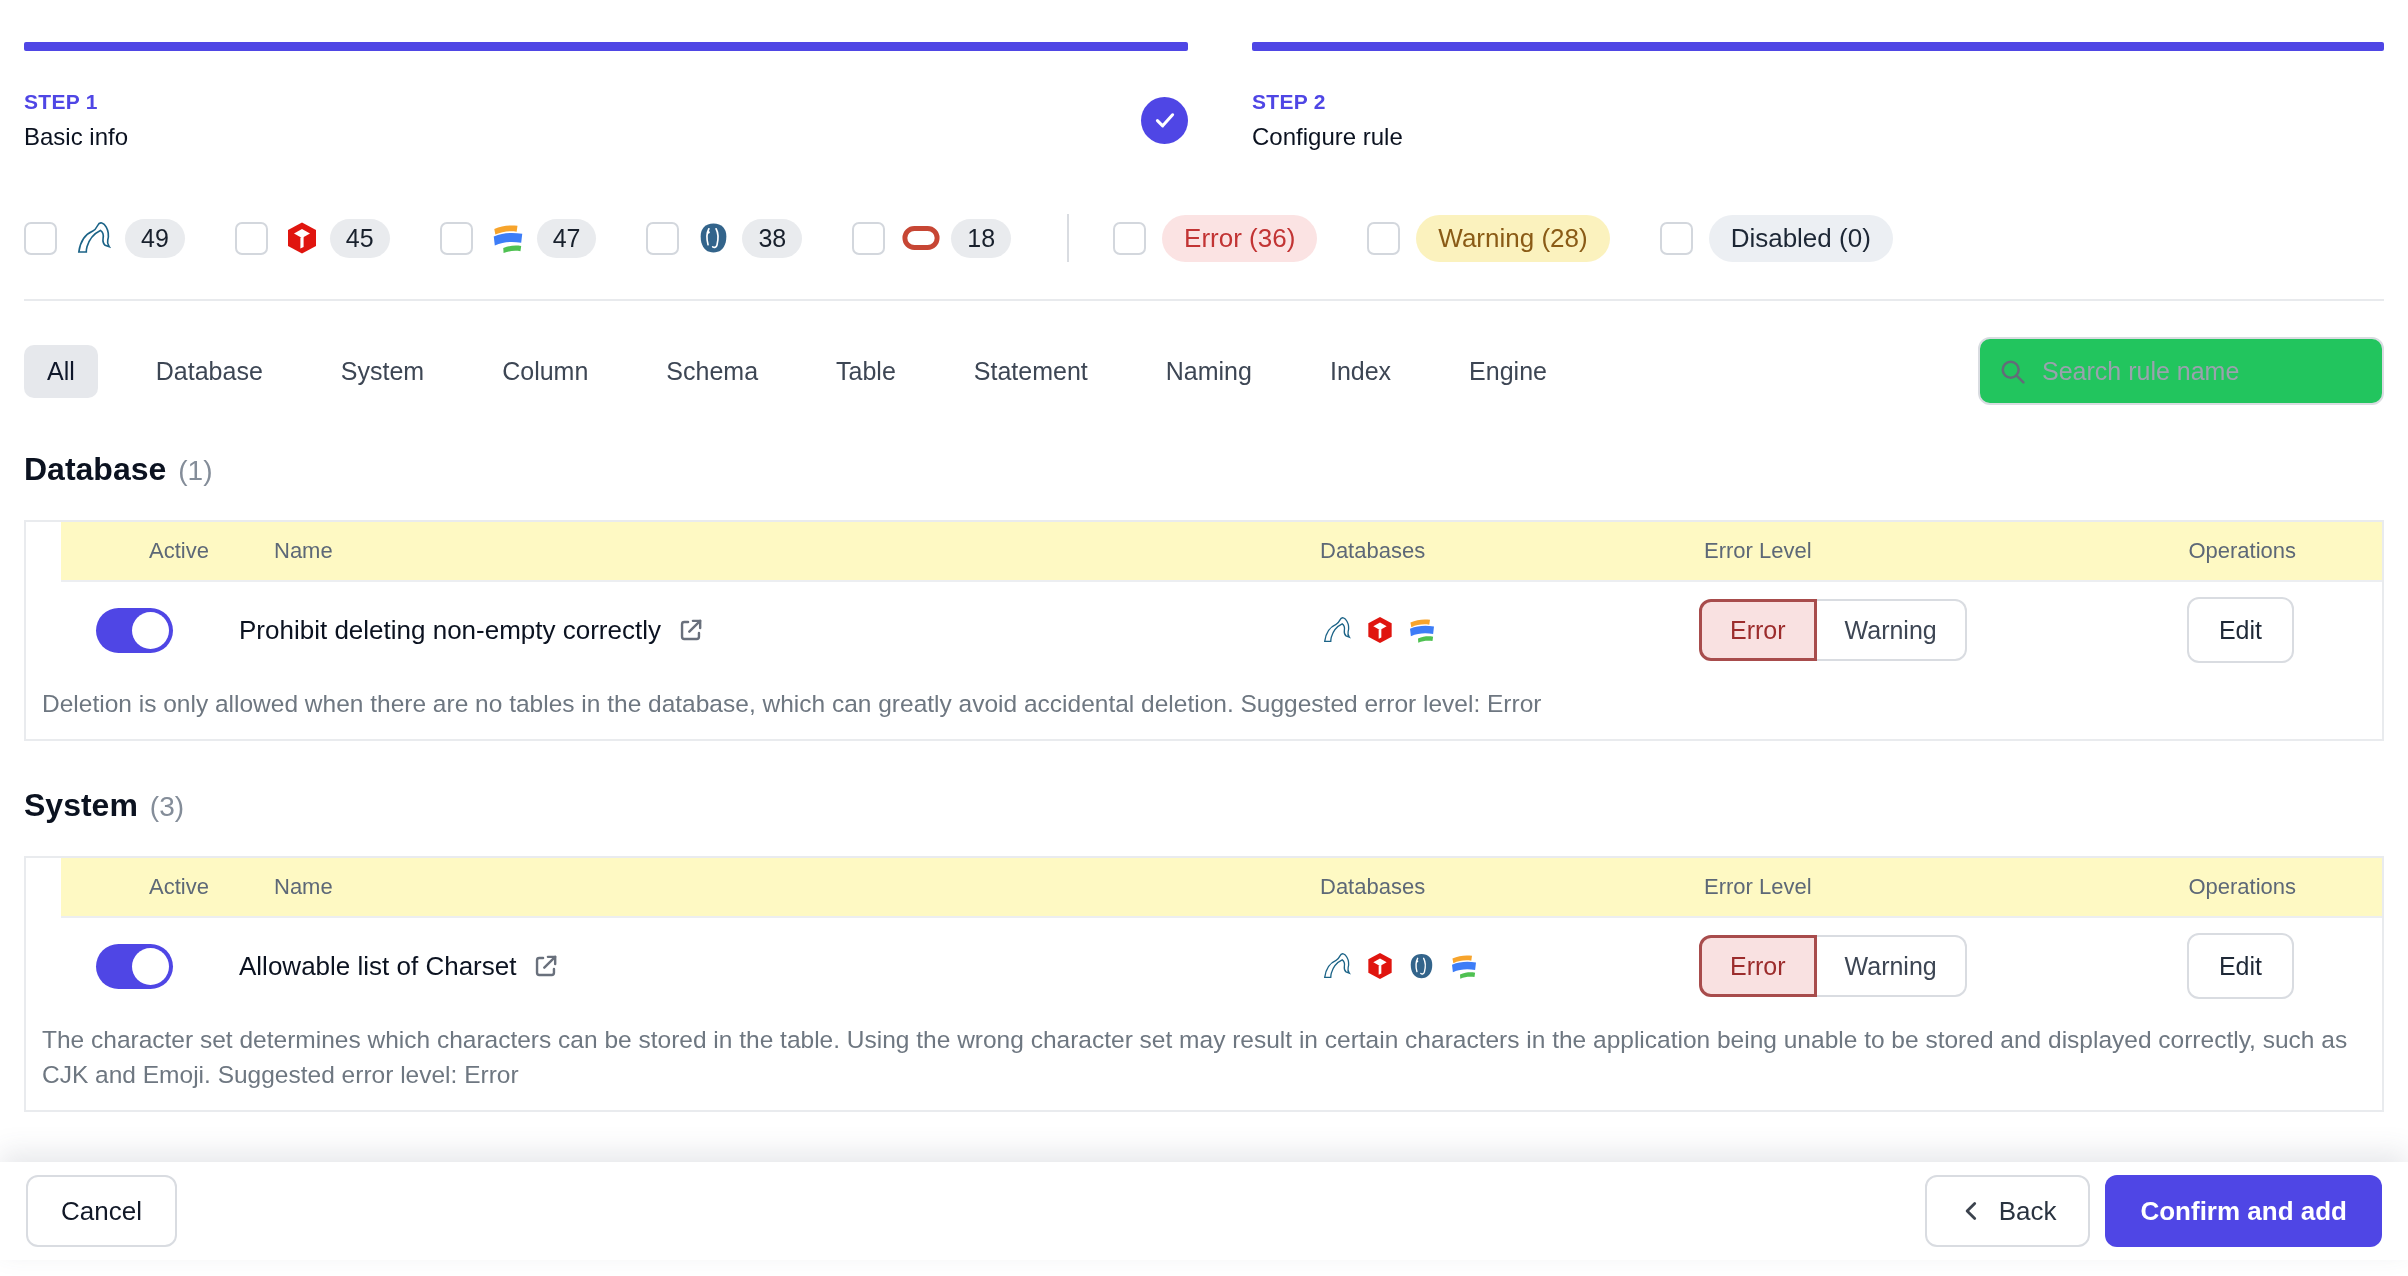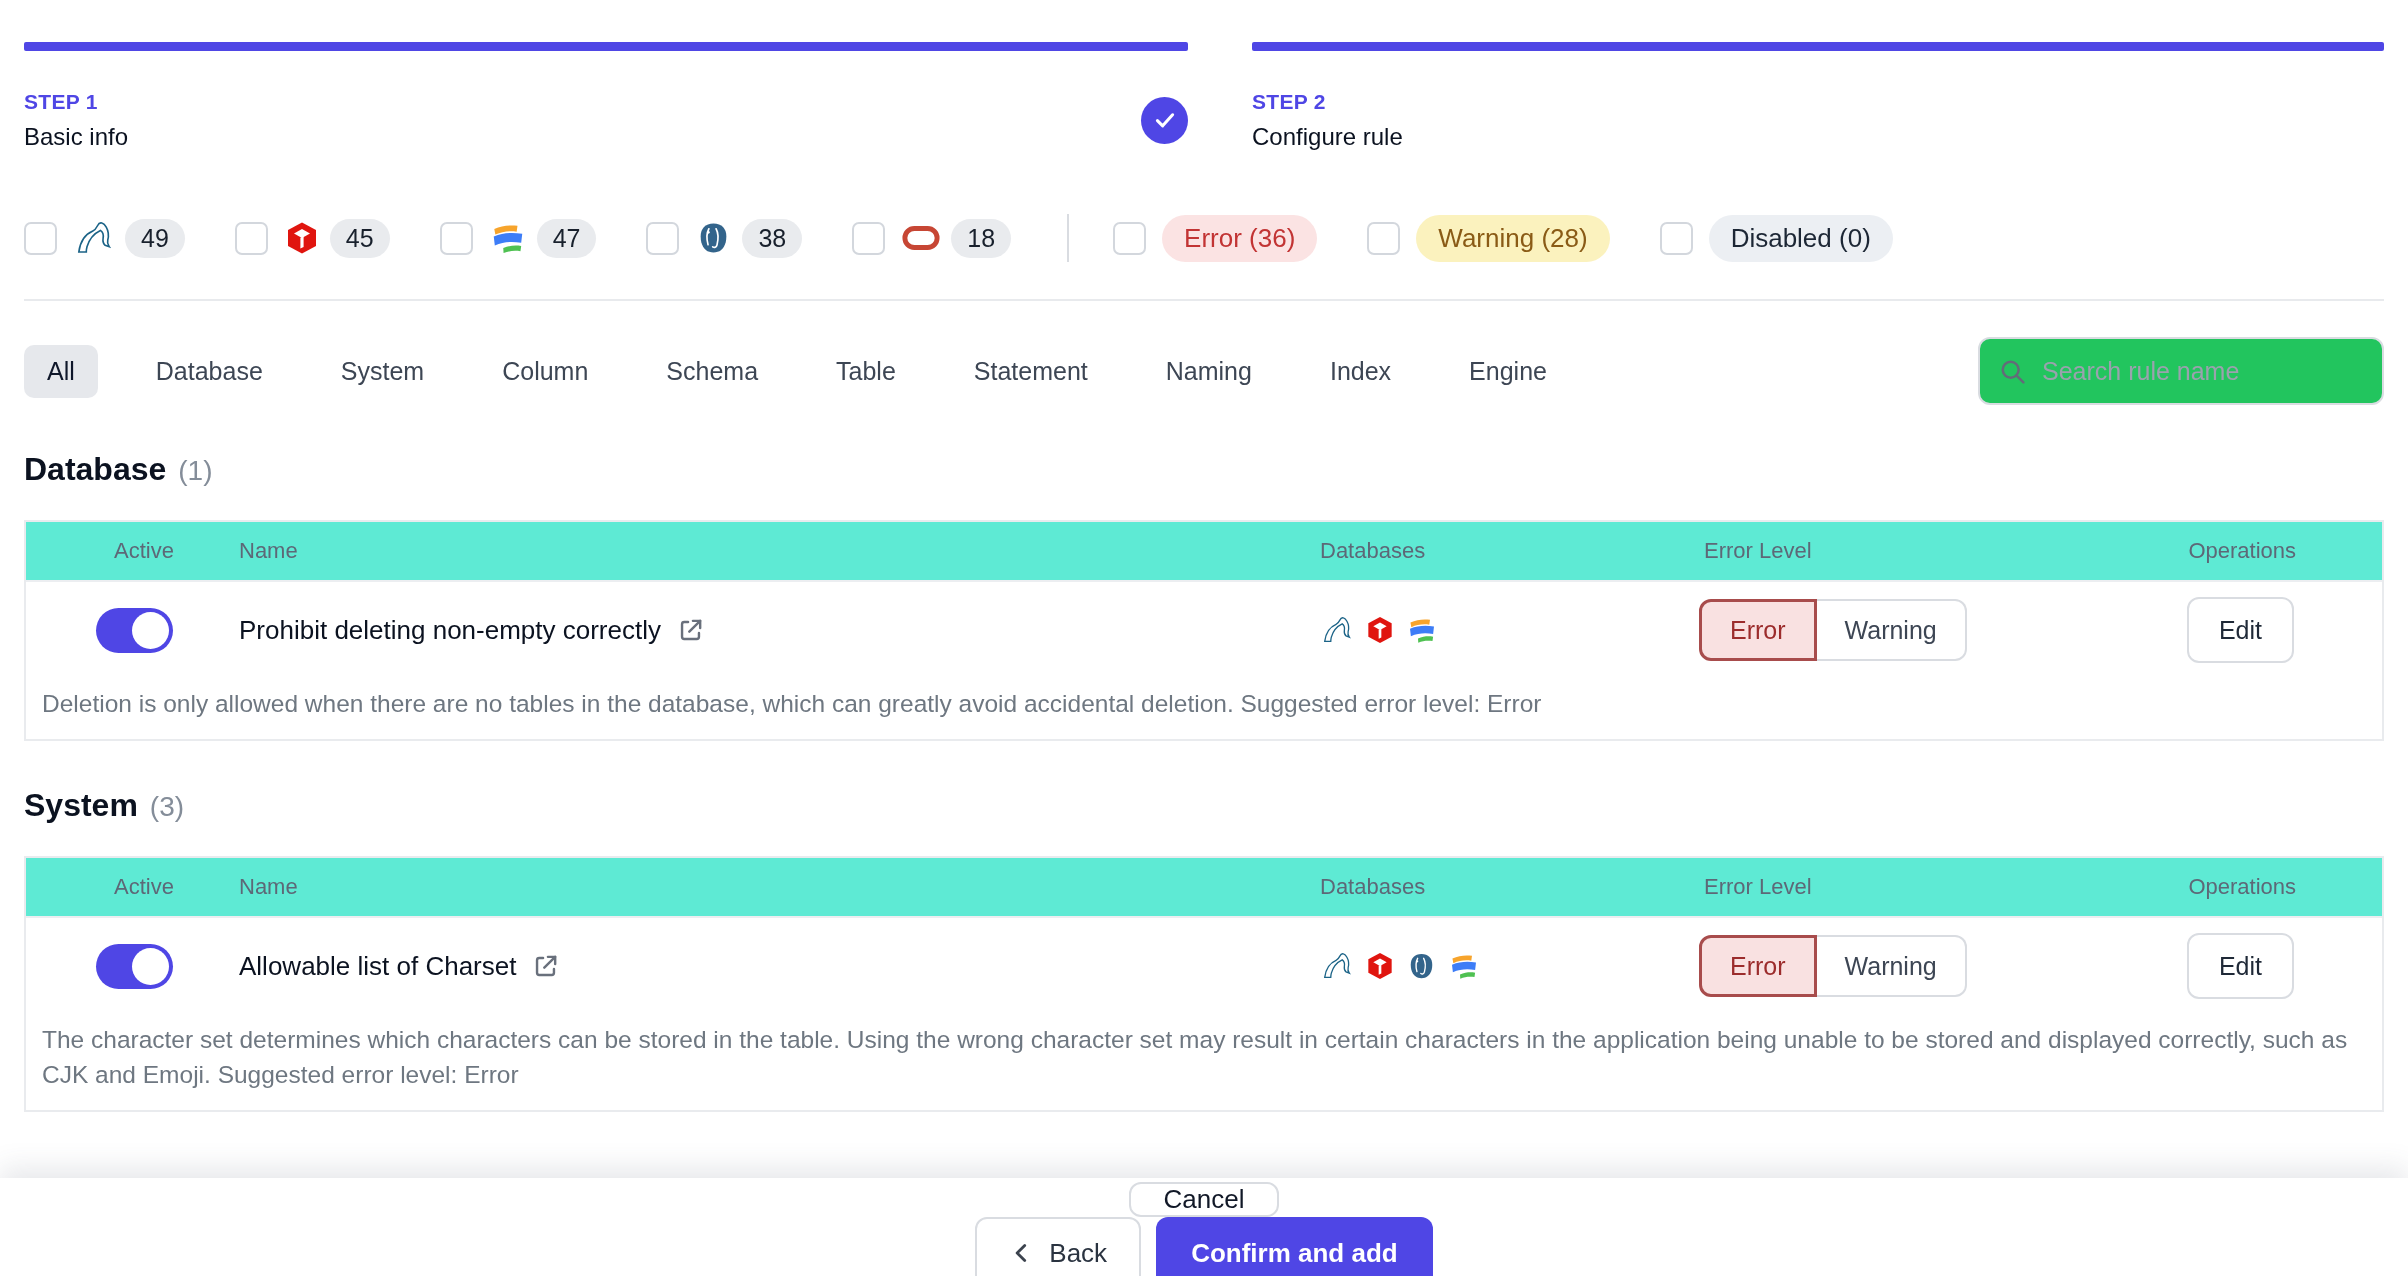--- a/index.html
+++ b/index.html
@@ -48,44 +48,44 @@
   .search-box{width:406px;height:68px;border:2px solid #d9dce1;border-radius:12px;display:flex;align-items:center;padding:0 18px;gap:13px;box-sizing:border-box;background:#22c55e;flex:none;}
   .search-box input{border:none;outline:none;font-size:25px;color:#111827;width:100%;background:transparent;font-family:inherit;}
   .search-box input::placeholder{color:#9aa2ad;}
 
   
   .section-heading{margin-top:46px;display:flex;align-items:baseline;gap:12px;}
   .section-title{font-size:32px;font-weight:700;color:#0b1220;}
   .section-count{font-size:28px;color:#848d99;font-weight:400;}
   .rule-table{margin-top:32px;border:2px solid #e9ebee;}
   .tgrid{display:grid;grid-template-columns:213px 1fr 390px 430px 300px;align-items:center;}
-  .thead{background:#5eead4;border-bottom:2px solid #eceef1;height:58px;font-size:22px;color:#5d6877;}
+  .thead{background:#fef9c3;border-bottom:2px solid #eceef1;height:58px;font-size:22px;color:#5d6877;margin-left:35px;}
   .th-active{padding-left:88px;}
   .th-db{padding-left:58px;}
   .th-level{padding-left:52px;}
   .th-ops{justify-self:end;padding-right:86px;}
   .trow{height:96px;}
   .td-active{padding-left:70px;}
   .toggle{width:77px;height:45px;background:#4f46e5;border-radius:999px;position:relative;cursor:pointer;}
   .toggle-knob{position:absolute;top:4px;right:4px;width:37px;height:37px;background:#fff;border-radius:50%;}
   .td-name{display:flex;align-items:center;gap:15px;font-size:26px;color:#0b1220;}
   .td-db{display:flex;align-items:center;gap:11px;padding-left:58px;}
   .td-level{padding-left:47px;display:flex;}
   .seg{display:flex;align-items:stretch;}
   .seg-btn{font-size:25px;padding:0 28px;height:62px;display:flex;align-items:center;background:#fff;color:#3d4654;box-sizing:border-box;cursor:pointer;}
   .seg-error-sel{background:#f9e1e1;border:3px solid #a84c4c;color:#9c2c2c;font-weight:500;border-radius:12px 0 0 12px;}
   .seg-warning{border:2px solid #d9dce1;border-left:none;border-radius:0 12px 12px 0;}
   .td-ops{justify-self:end;padding-right:88px;}
   .btn-edit{font-size:25px;padding:0 30px;height:62px;border:2px solid #d9dce1;border-radius:12px;background:#fff;color:#1f2937;display:flex;align-items:center;cursor:pointer;}
   .t-desc{padding:8px 16px 18px;font-size:24.5px;color:#6e7781;line-height:35px;}
 
   
-  .footer{position:absolute;left:0;right:0;bottom:0;height:98px;background:#fff;
+  .footer{position:absolute;left:0;right:0;bottom:16px;height:98px;background:#fff;
     box-shadow:0 -10px 26px rgba(70,80,100,.13);
-    display:flex;align-items:center;justify-content:space-between;padding:4px 26px;box-sizing:border-box;flex-direction:column;}
+    display:flex;align-items:center;justify-content:space-between;padding:16px 26px;box-sizing:border-box;}
   .btn{height:72px;display:flex;align-items:center;border-radius:12px;font-size:26px;cursor:pointer;box-sizing:border-box;}
   .btn-cancel{border:2px solid #d9dce1;background:#fff;color:#111827;padding:0 33px;}
   .footer-right{display:flex;gap:15px;align-items:center;}
   .btn-back{border:2px solid #d9dce1;background:#fff;color:#2a3340;padding:0 32px;gap:14px;}
   .btn-confirm{background:#4f46e5;color:#fff;font-weight:600;padding:0 35px;}
   svg{display:block;}
 </style>
 </head>
 <body>
 

